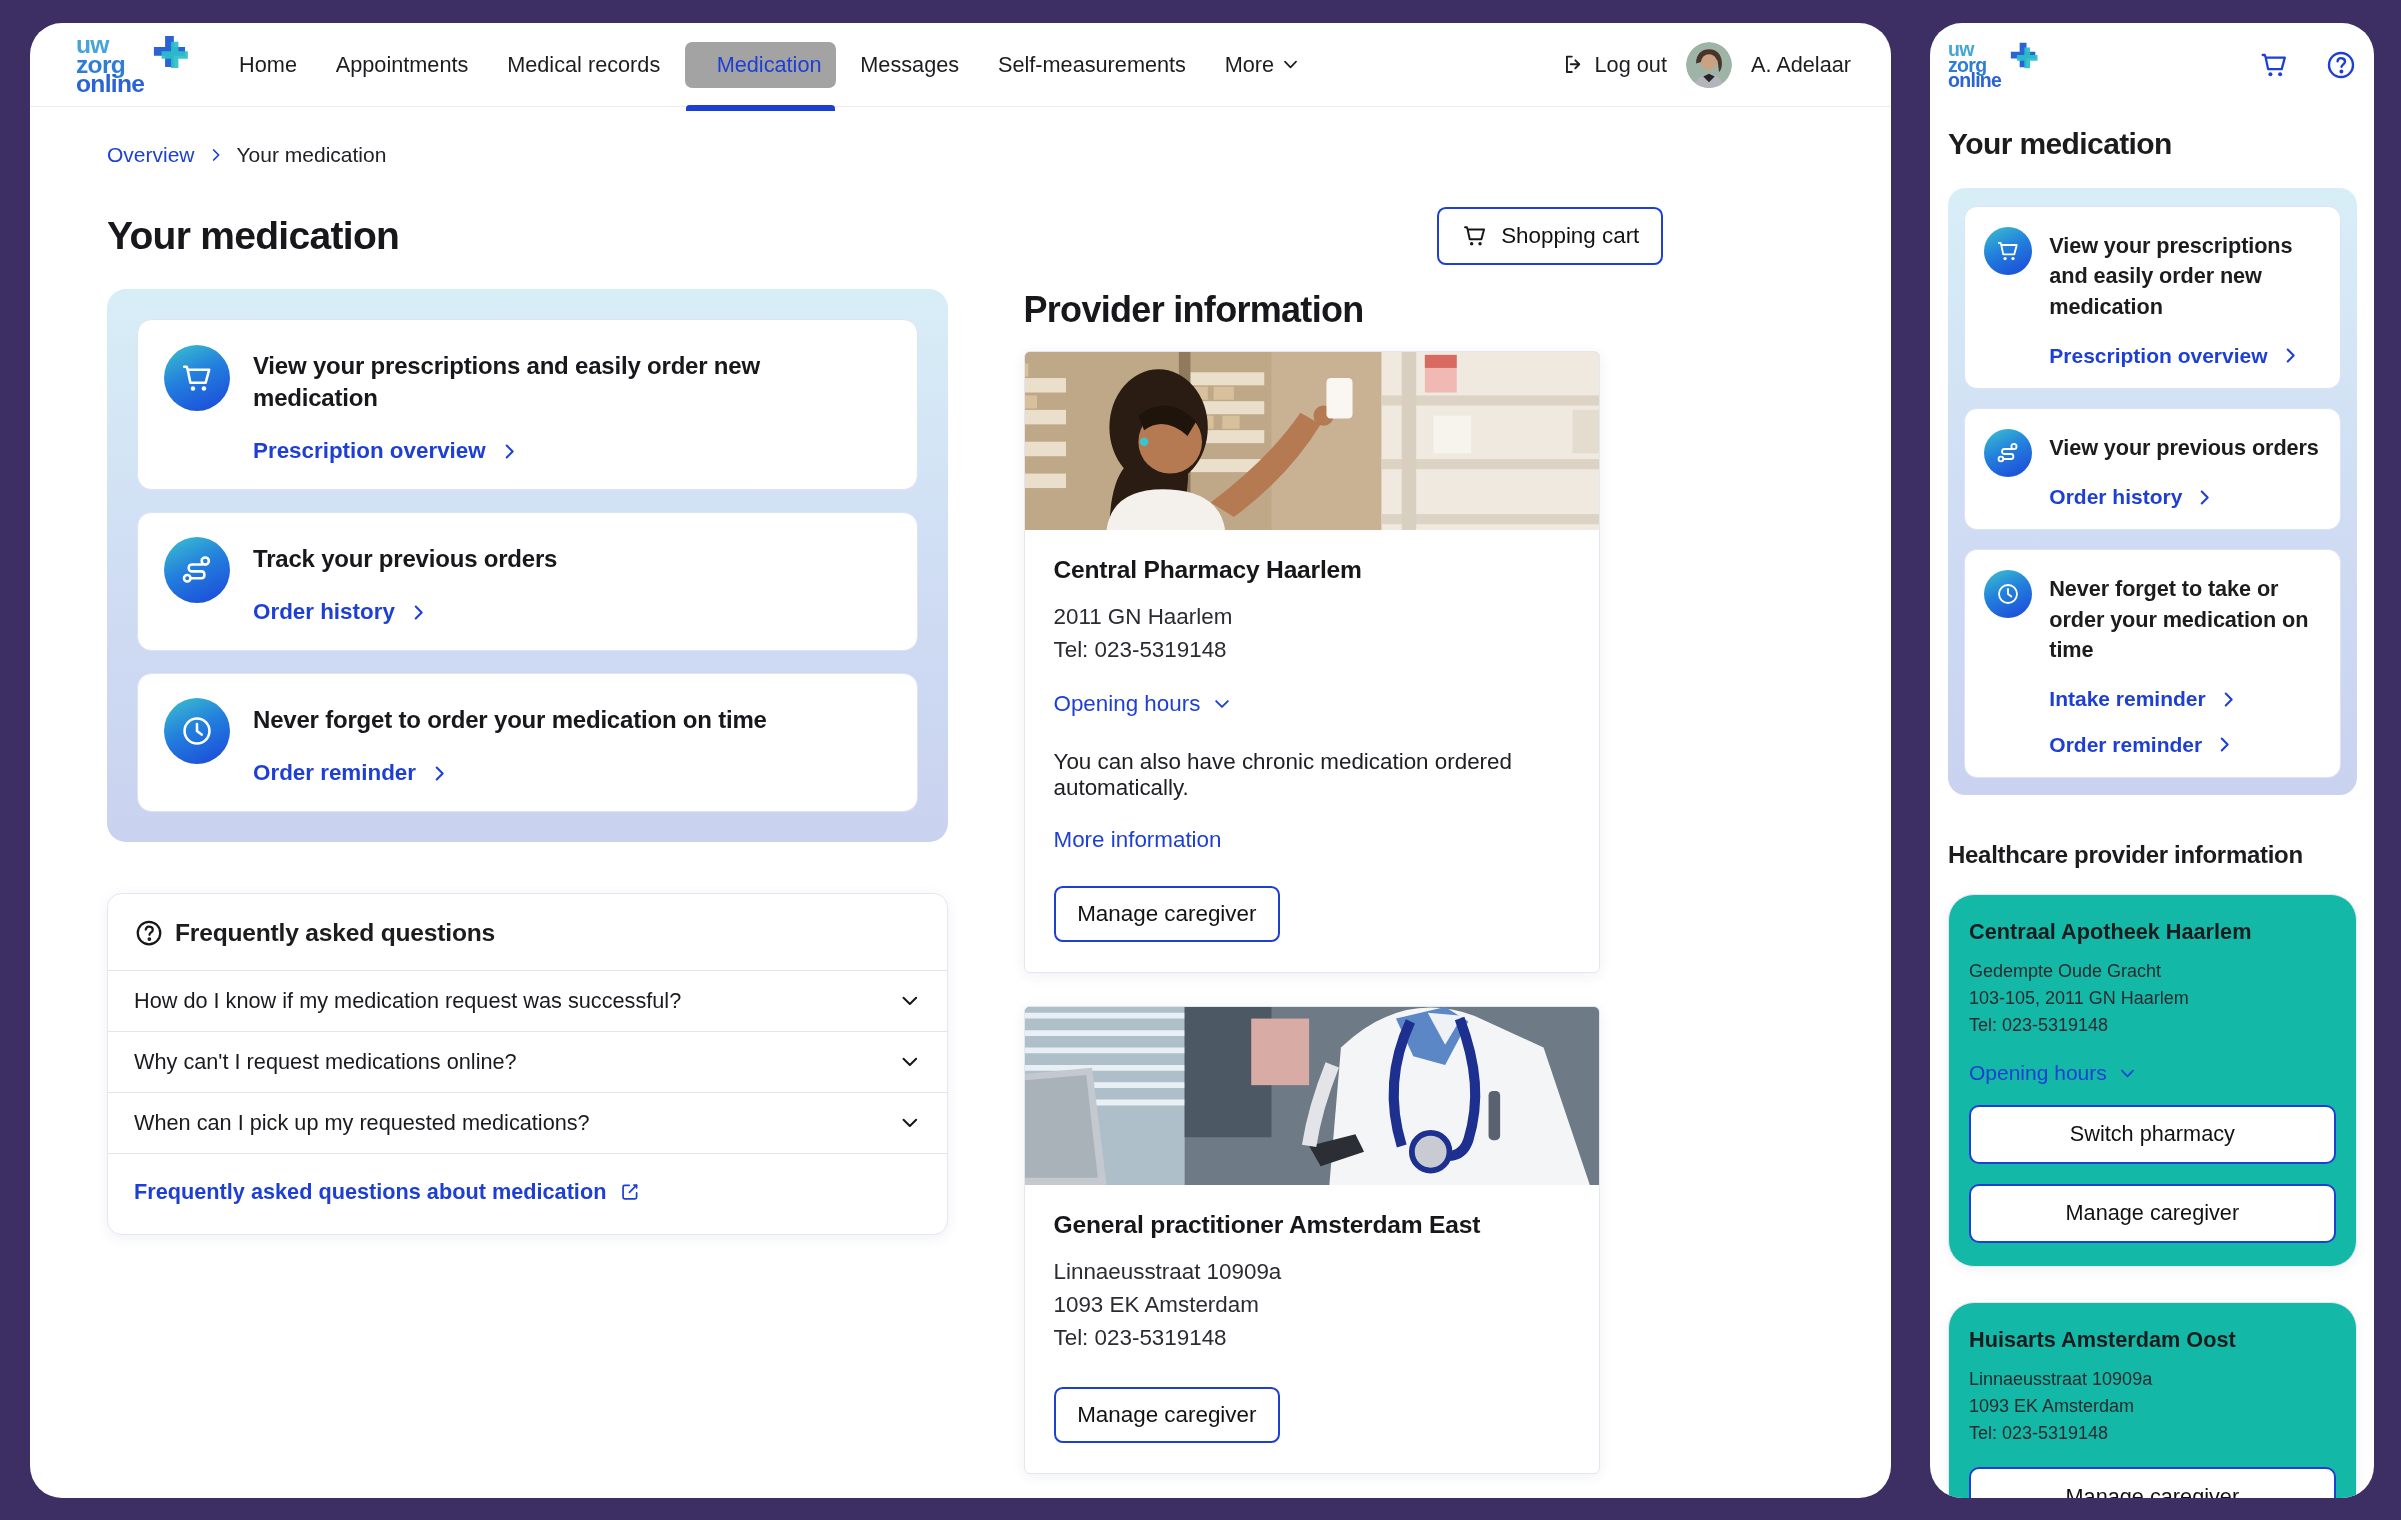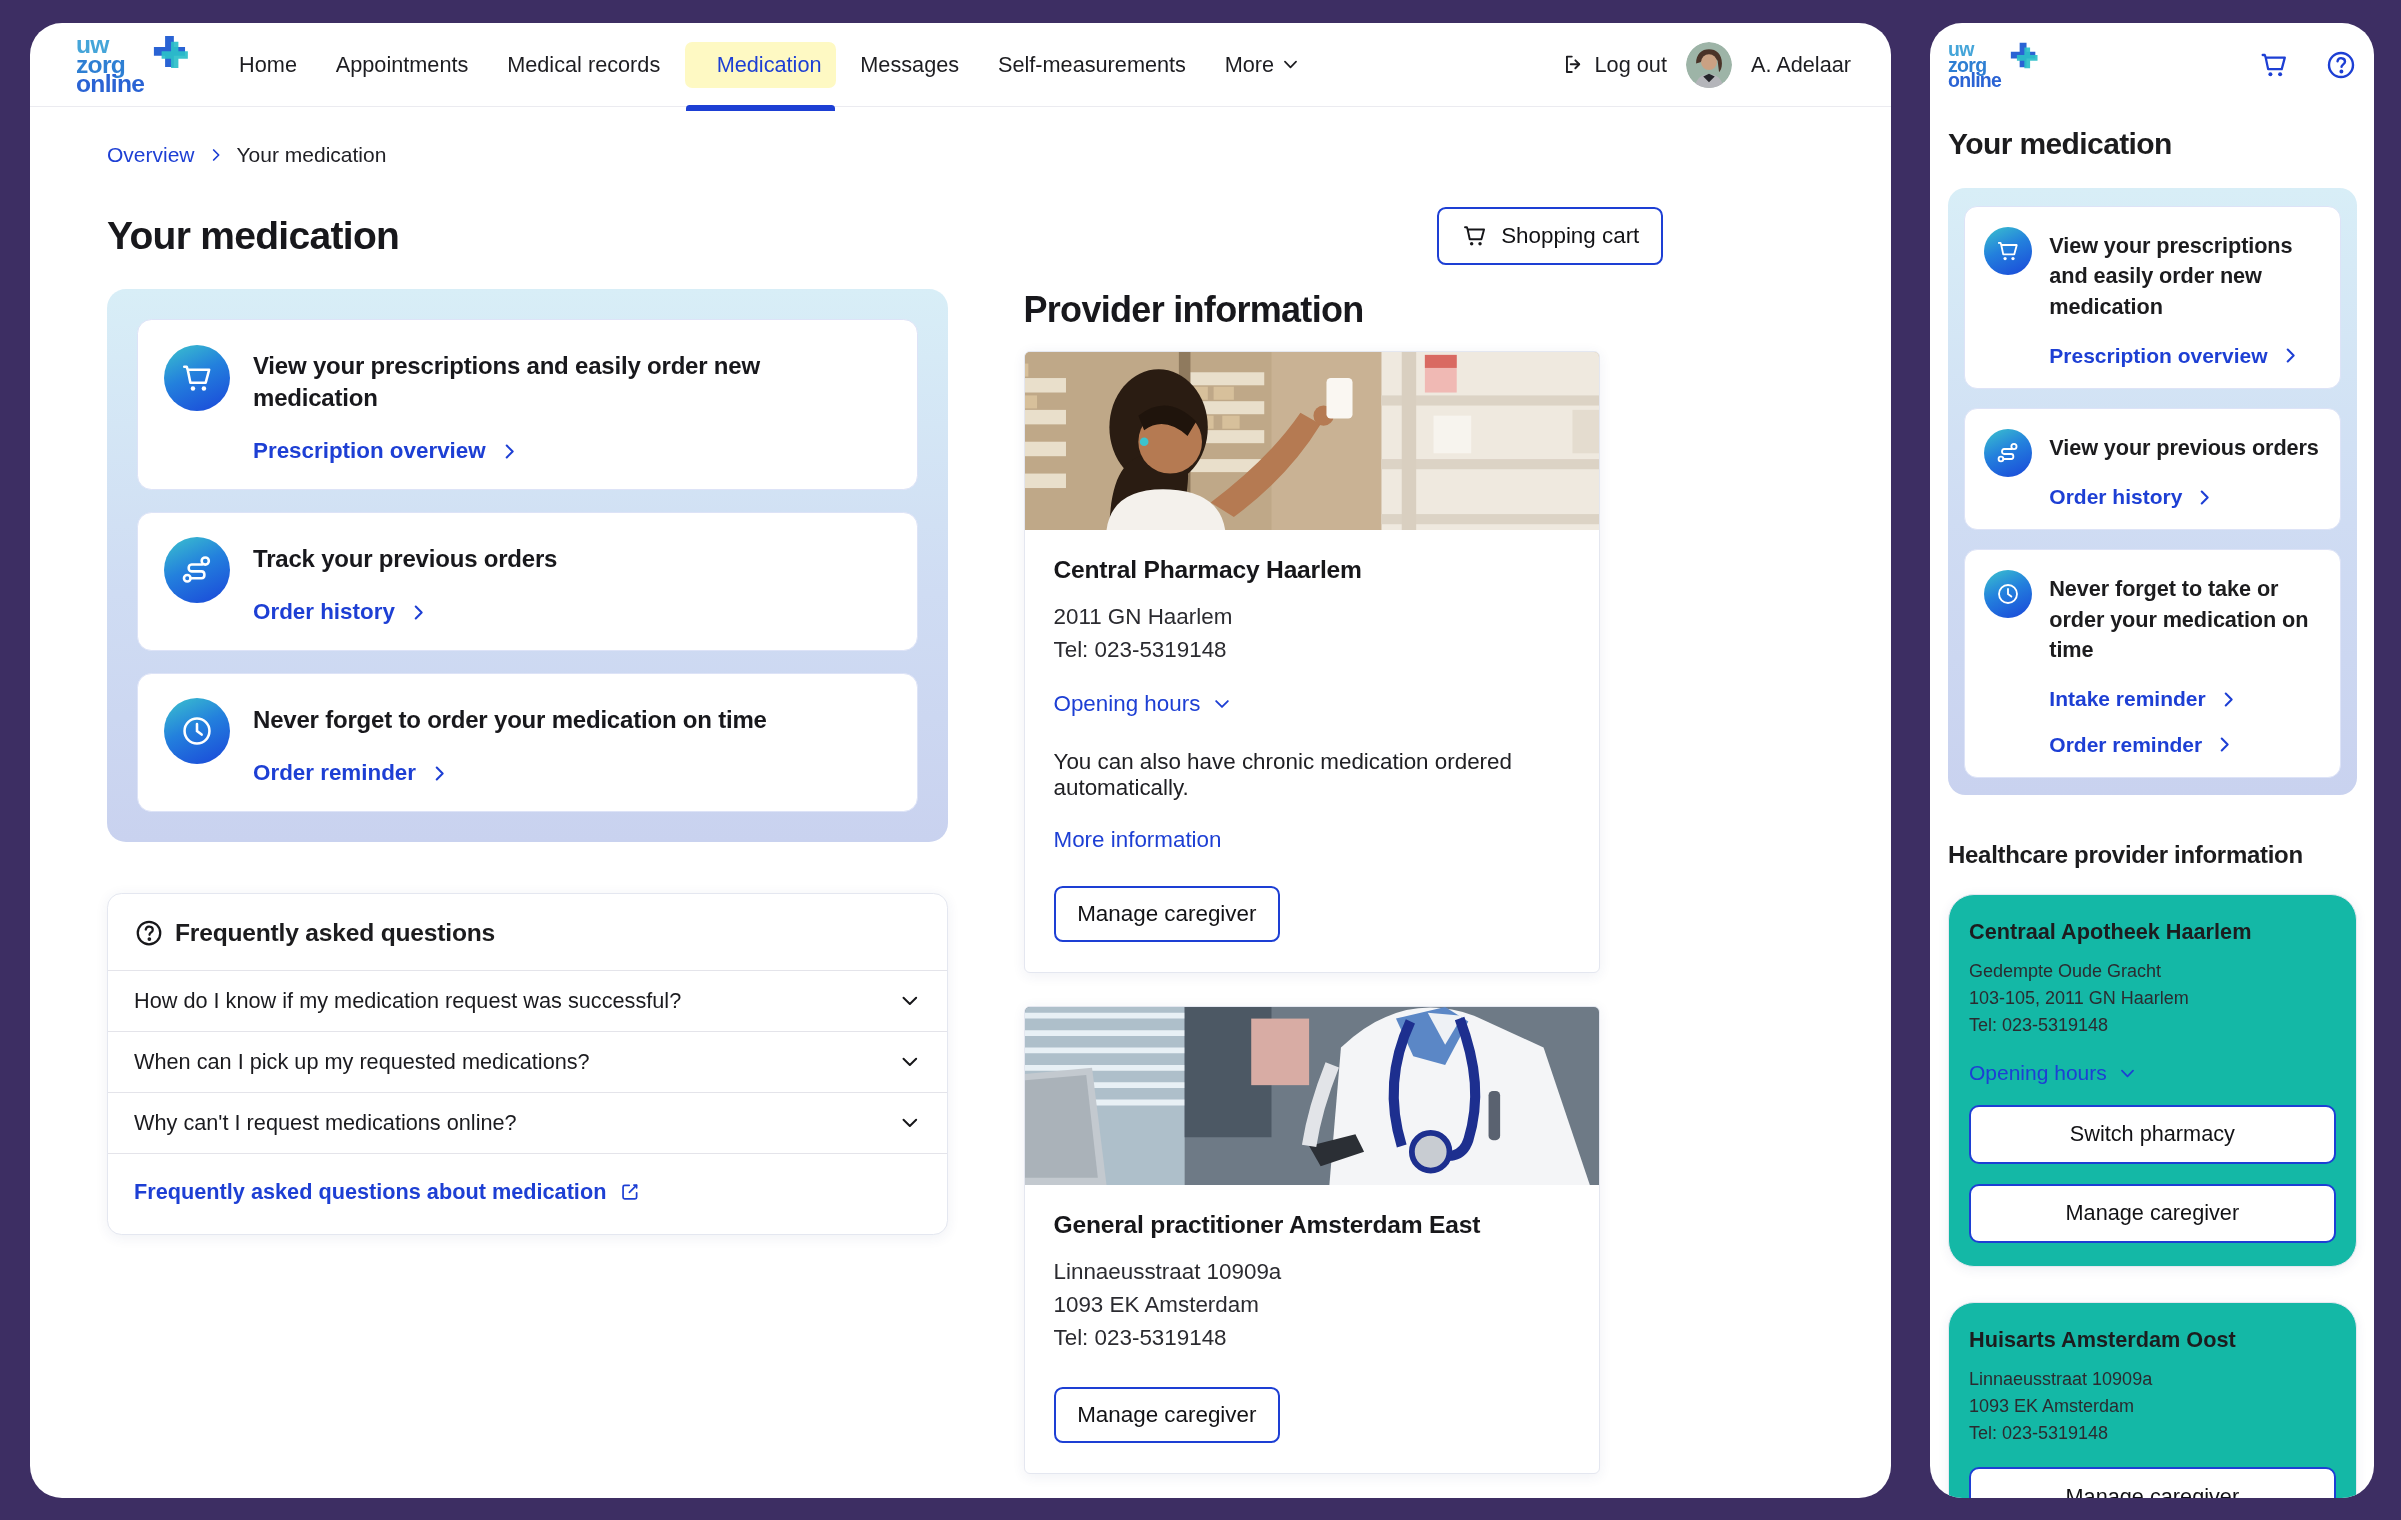--- a/index.html
+++ b/index.html
@@ -24,21 +24,21 @@
   .logo .l1{ display:block; font-size:24.6px; color:#45a5d9; }
   .logo .l2{ display:block; font-size:24.6px; color:#2e7fd3; }
   .logo .l3{ display:block; font-size:24.6px; color:#2a63d4; }
   .logo .cross{ position:absolute; right:5.8px; top:-4.3px; width:42px; height:42px; }
   .m-logo{ padding-right:42px; }
   .m-logo .l1,.m-logo .l2,.m-logo .l3{ font-size:19.5px; }
   .m-logo .cross{ width:33px; height:33px; right:2.9px; top:-2.9px; }
 
   .nav{ display:flex; align-items:center; gap:10px; margin-left:27.5px; }
   .nav-item{ position:relative; font-size:21.7px; color:#1d1d21; padding:10px 14.4px; border-radius:7.2px; white-space:nowrap; cursor:pointer; }
-  .nav-item.active{ background:#fef9c3; color:#1d3fd4;padding-left:32px; }
+  .nav-item.active{ background:#a3a3a3; color:#1d3fd4;padding-left:32px; }
   .nav-item.active::after{
     content:""; position:absolute; left:1.4px; right:1.4px; bottom:-23px; height:5.8px;
     background:#1d3fd4; border-radius:3.6px 3.6px 0 0;
   }
   .nav-more{ display:flex; align-items:center; gap:7.2px; }
   .header-right{ margin-left:auto; display:flex; align-items:center; gap:19px; }
   .logout{ display:flex; align-items:center; gap:8.7px; font-size:21.7px; color:#1d1d21; cursor:pointer; }
   .avatar{ width:46px; height:46px; border-radius:50%; overflow:hidden; flex:0 0 auto; }
   .user-name{ font-size:21.7px; color:#1d1d21; }
 
@@ -315,27 +315,27 @@
               </svg>
             <span class="faq-title">Frequently asked questions</span>
           </div>
           <div class="faq-row">
             <span>How do I know if my medication request was successful?</span>
             <svg viewBox="0 0 24 24">
                 <use href="#i-chev-down"></use>
               </svg>
           </div>
           <div class="faq-row">
-            <span>When can I pick up my requested medications?</span>
+            <span>Why can't I request medications online?</span>
             <svg viewBox="0 0 24 24">
                 <use href="#i-chev-down"></use>
               </svg>
           </div>
           <div class="faq-row">
-            <span>Why can't I request medications online?</span>
+            <span>When can I pick up my requested medications?</span>
             <svg viewBox="0 0 24 24">
                 <use href="#i-chev-down"></use>
               </svg>
           </div>
           <div class="faq-foot">
             <span class="faq-foot-link">
               <span>Frequently asked questions about medication</span>
               <svg viewBox="0 0 24 24">
                   <use href="#i-external"></use>
                 </svg>

